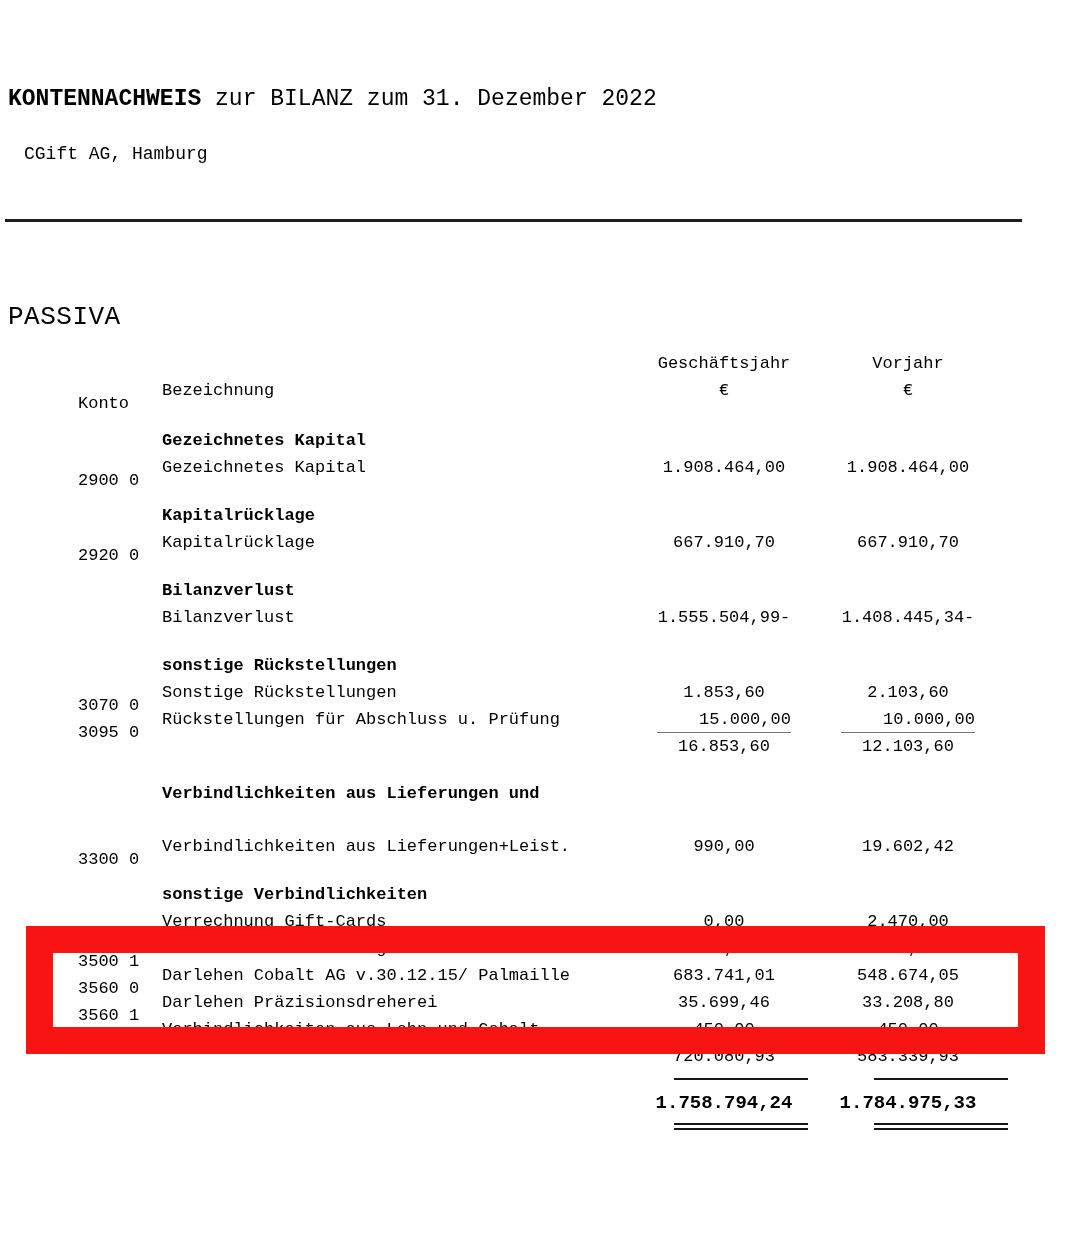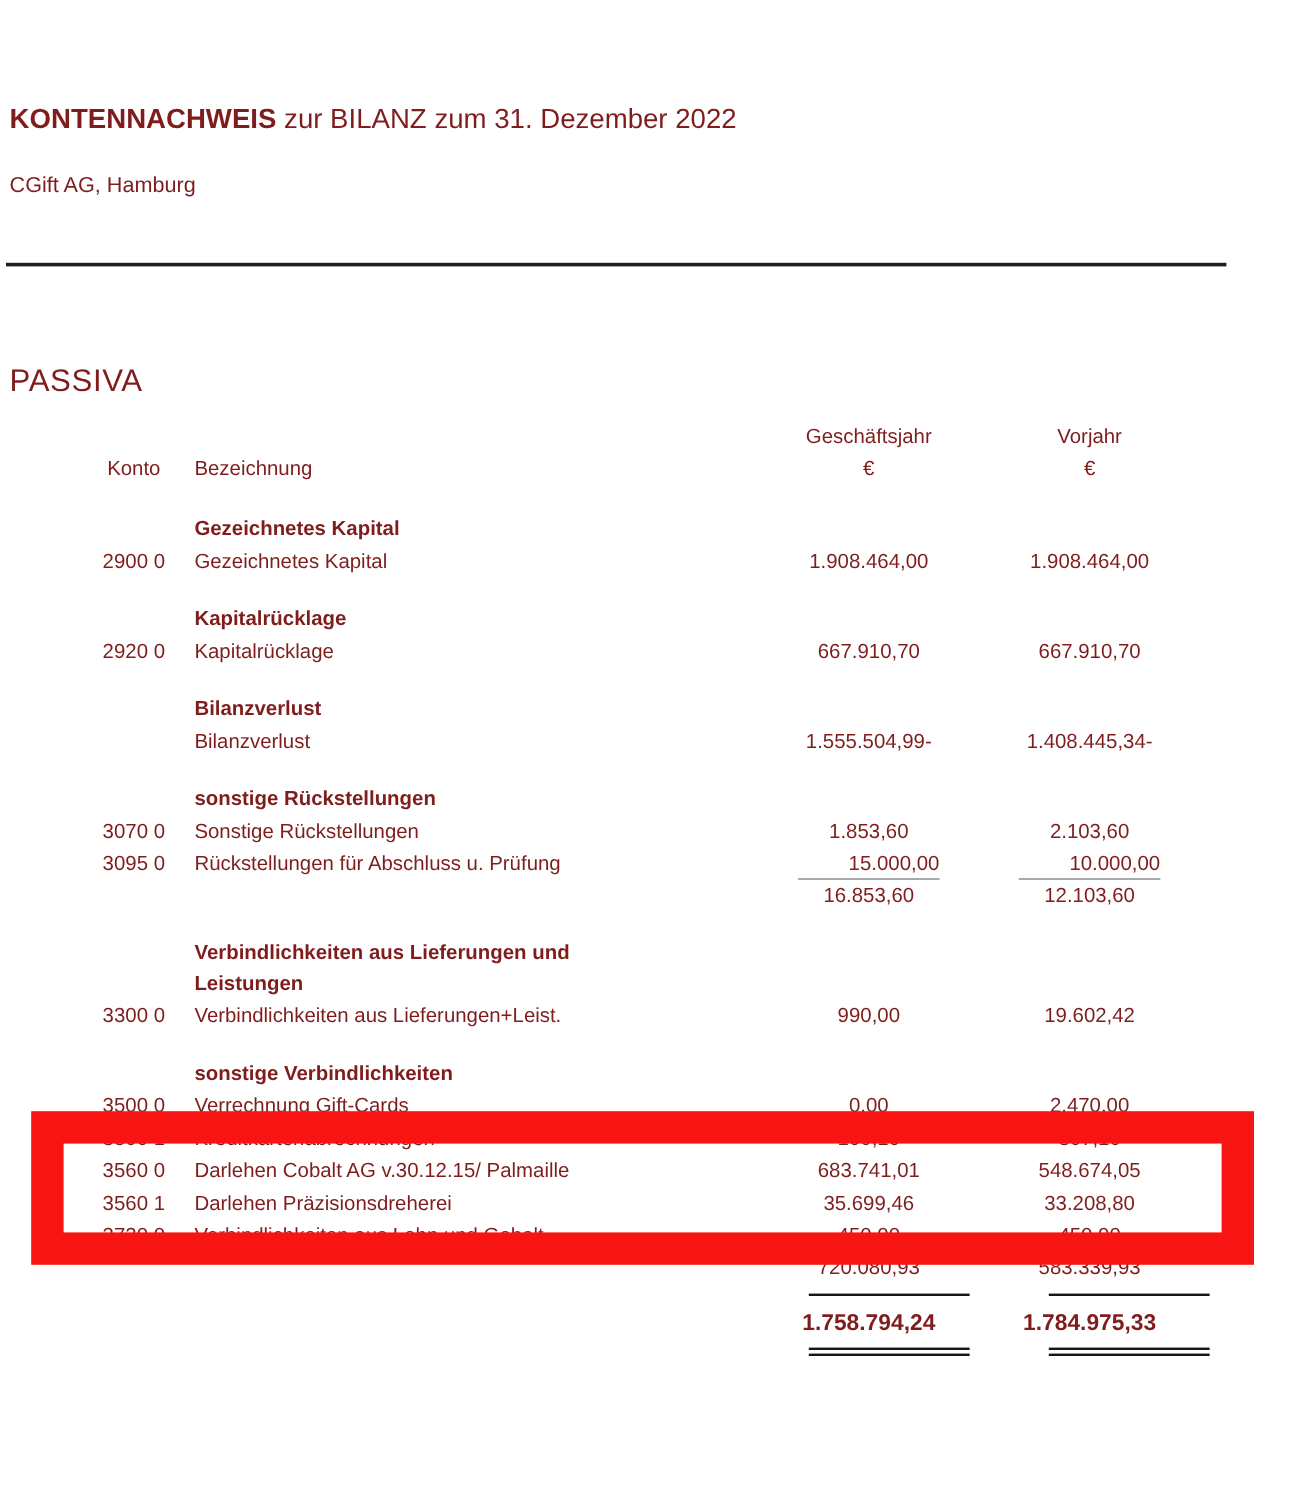--- a/index.html
+++ b/index.html
@@ -1,27 +1,27 @@
 <!DOCTYPE html>
 <html><head>
 <meta charset="utf-8">
 <style>
   html,body{margin:0;padding:0;background:#ffffff;}
   .page{
     position:relative;width:1080px;height:1245px;background:#ffffff;
-    font-family:Liberation Sans, sans-serif;color:#7f1d1d;overflow:hidden;
+    font-family:Liberation Mono, monospace;color:#000000;overflow:hidden;
   }
   .title{position:absolute;left:8px;top:86px;font-size:23px;white-space:nowrap;}
   .title .tb{font-weight:bold;}
-  .company{position:absolute;left:8px;top:144px;font-size:18px;}
+  .company{position:absolute;left:24px;top:144px;font-size:18px;}
   .hrule{position:absolute;left:5px;top:219px;width:1017px;height:3px;background:#1d1d1d;}
   .passiva{position:absolute;left:8px;top:302px;font-size:26px;letter-spacing:.5px;}
   .tablewrap{position:absolute;left:78px;top:350px;width:930px;font-size:17px;}
   .grow{display:grid;grid-template-columns:67px 495px 168px 200px;height:27px;line-height:27px;}
-  .c-konto{text-align:center;white-space:nowrap;}
+  .c-konto{text-align:left;white-space:nowrap;margin-top:13px;}
   .c-bez{padding-left:17px;white-space:nowrap;overflow:hidden;}
   .c-gj,.c-vj{text-align:center;white-space:nowrap;}
   .hdr-spacer{height:23px;}
   .spacer{height:21px;}
   .section .c-bez{font-weight:bold;}
   .section.tight{height:25px;line-height:25px;}
   .ul-span{display:inline-block;line-height:22px;padding-left:42px;padding-bottom:1px;border-bottom:1px solid #737373;}
   .rule-row{height:12px;}
   .rule-row .line{width:134px;margin-left:auto;margin-top:8px;height:2px;background:#161616;}
   .total-row{height:30px;line-height:30px;font-weight:bold;font-size:19px;margin-top:6px;}
@@ -126,21 +126,20 @@
         </div>
         <div class="spacer"></div>
         <div class="grow section tight">
           <div class="c-konto"></div>
           <div class="c-bez">Verbindlichkeiten aus Lieferungen und</div>
           <div class="c-gj"></div>
           <div class="c-vj"></div>
         </div>
         <div class="grow section">
           <div class="c-konto"></div>
-          <div class="c-bez">Leistungen</div>
           <div class="c-gj"></div>
           <div class="c-vj"></div>
         </div>
         <div class="grow">
           <div class="c-konto">3300 0</div>
           <div class="c-bez">Verbindlichkeiten aus Lieferungen+Leist.</div>
           <div class="c-gj"><span>990,00</span></div>
           <div class="c-vj"><span>19.602,42</span></div>
         </div>
         <div class="spacer"></div>

